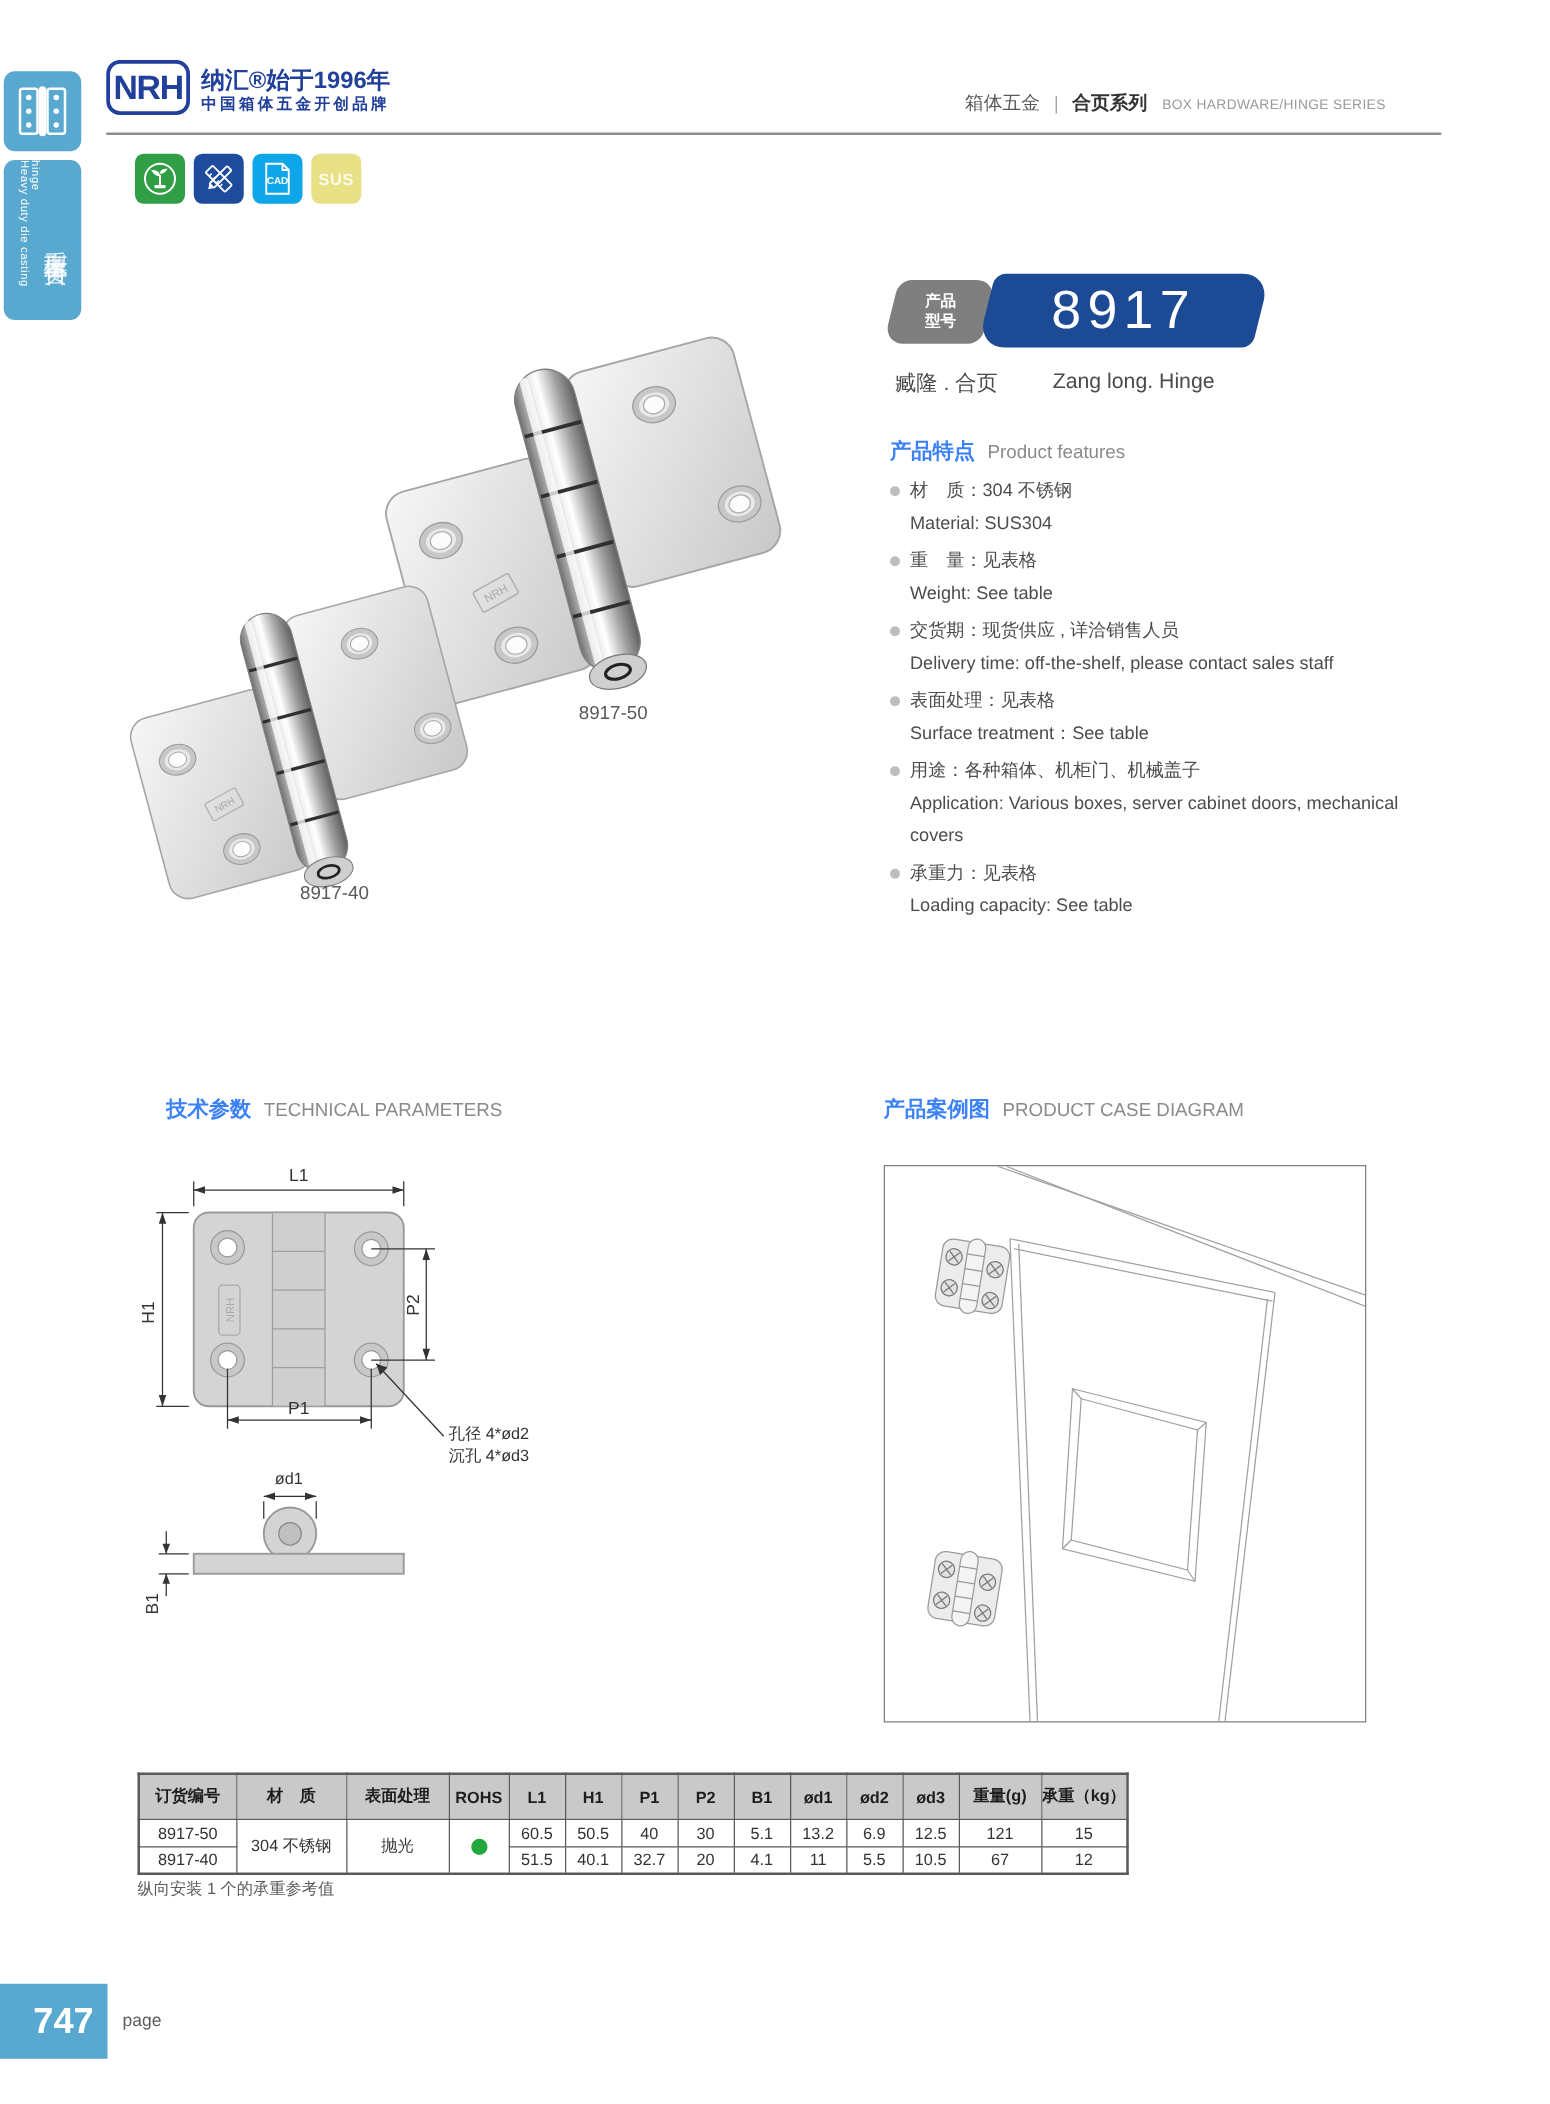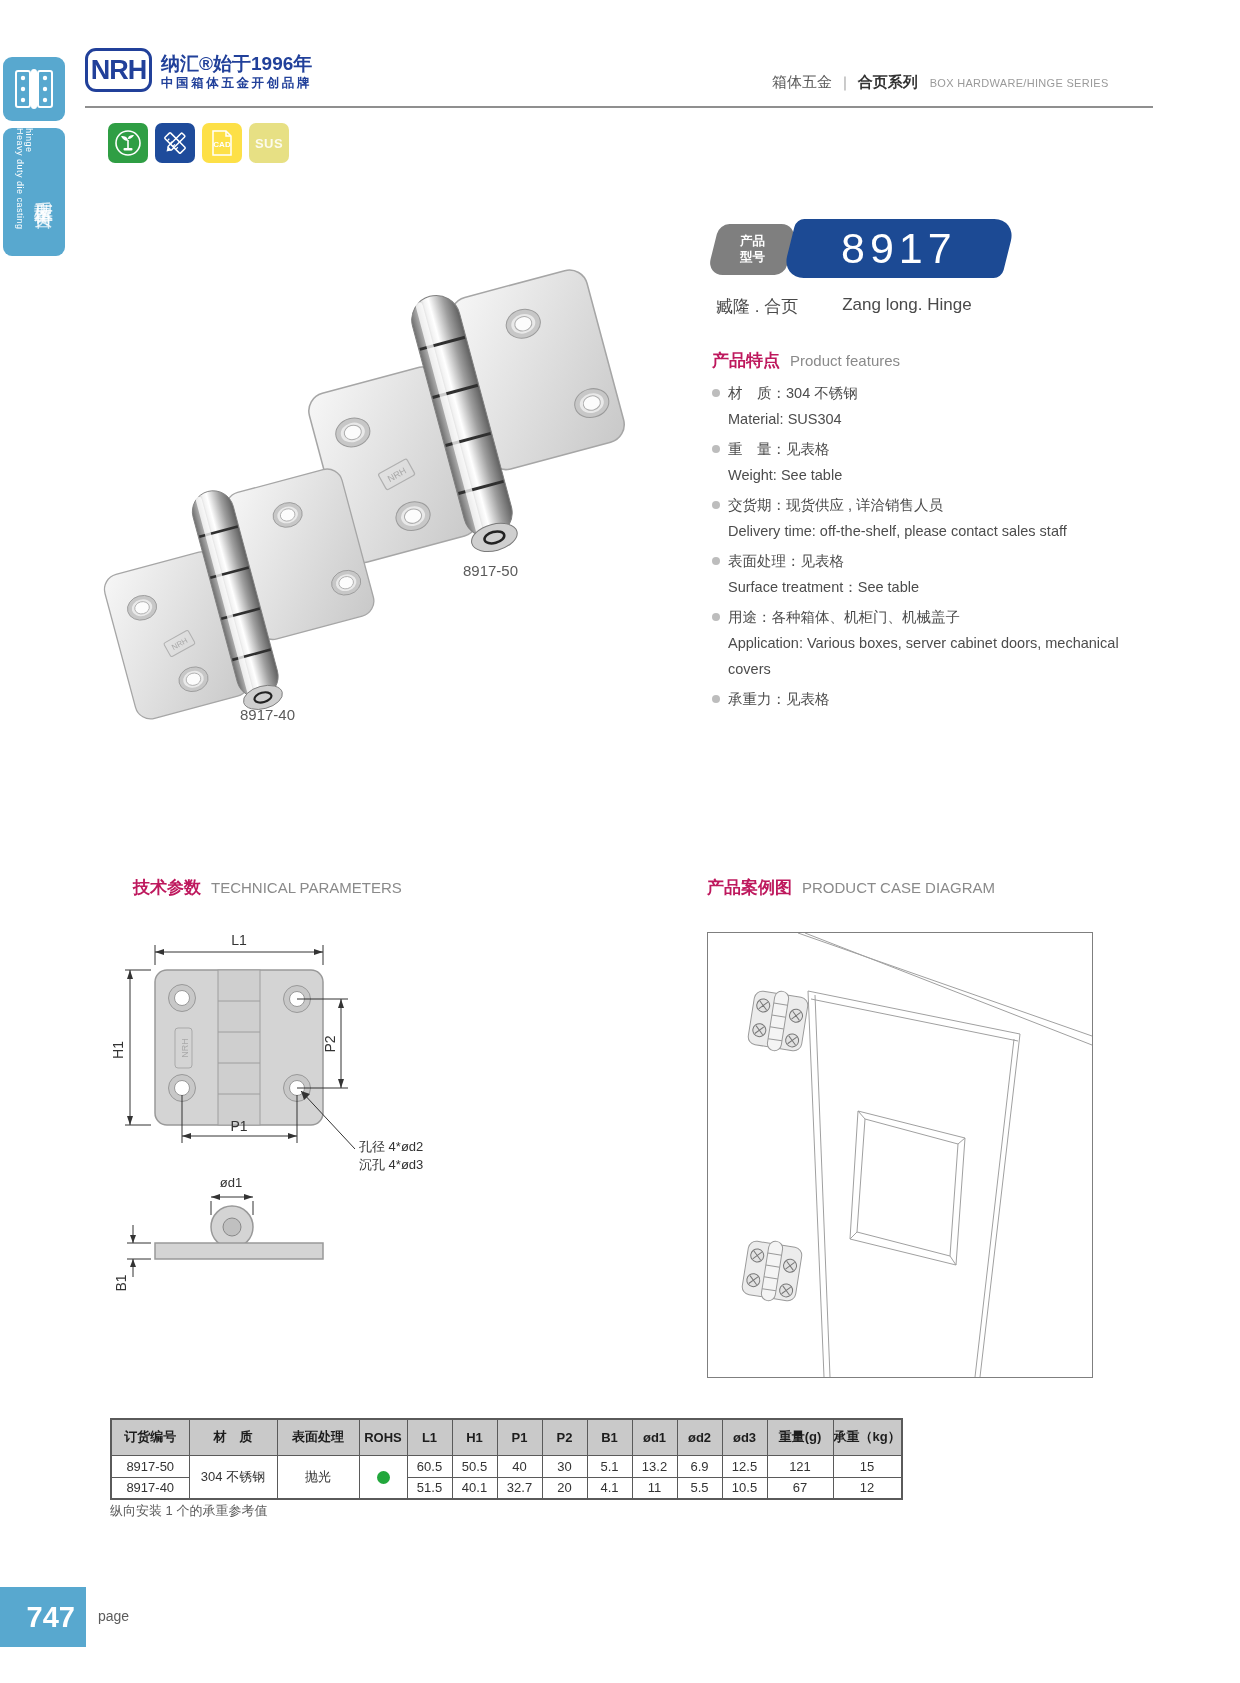--- a/index.html
+++ b/index.html
@@ -25,35 +25,35 @@
   .series .bar { font-size:14px; color:#8a8a8a; margin:0 6px; }
   .series .zh2 { font-size:15px; font-weight:bold; color:#333; }
   .series .en { font-size:11px; color:#9a9a9a; margin-left:12px; letter-spacing:0.3px; }
   .hdr-rule { left:85px; top:106px; width:1068px; height:2px; background:#8f8f8f; }
 
   
   .badge-row { left:108px; top:123px; display:flex; gap:7px; }
   .cert { width:40px; height:40px; border-radius:7px; display:flex; align-items:center; justify-content:center; }
   .cert.green { background:#2f9e44; }
   .cert.blue { background:#1e4b9b; }
-  .cert.red { background:#fde047; }
+  .cert.red { background:#0ea5e9; }
   .cert.yellow { background:#e7e084; }
   .sus-txt { font-size:13px; font-weight:bold; color:rgba(255,255,255,0.85); letter-spacing:0.5px; }
 
   
   .badge-gray { left:713px; top:224px; width:78px; height:51px; background:#7f7f7f; border-radius:10px 16px 10px 16px; transform:skewX(-14deg); display:flex; align-items:center; justify-content:center; }
   .badge-gray .t { transform:skewX(14deg); color:#fff; font-size:12.5px; font-weight:bold; text-align:center; line-height:1.25; }
   .badge-blue { left:789px; top:219px; width:220px; height:59px; background:#1c4a94; border-radius:8px 22px 8px 22px; transform:skewX(-14deg); display:flex; align-items:center; justify-content:center; }
   .badge-blue .t { transform:skewX(14deg); color:#fff; font-size:43px; letter-spacing:5px; }
 
   .prod-name { left:716px; top:295px; font-size:17px; color:#4a4a4a; display:flex; gap:44px; }
 
   
   .sec-head { display:flex; align-items:baseline; gap:10px; }
-  .sec-head .zh { font-size:17px; font-weight:bold; color:#be185d; }
+  .sec-head .zh { font-size:17px; font-weight:bold; color:#3b82f6; }
   .sec-head .en { font-size:15px; color:#8a8a8a; }
   .features { left:712px; top:380px; width:470px; }
   .feat { display:flex; margin-bottom:4px; }
   .feat .dot { flex:0 0 8px; width:8px; height:8px; border-radius:50%; background:#bdbdbd; margin:9px 8px 0 0; }
   .feat .ft { width:424px; font-size:14.5px; line-height:26px; color:#4c4c4c; }
 
   
   .photo-label { font-size:15px; color:#5a5a5a; }
 
   
@@ -252,20 +252,21 @@
       <span class="dot"></span>
       <div class="ft">
           <div>用途：各种箱体、机柜门、机械盖子</div>
           <div>Application: Various boxes, server cabinet doors, mechanical covers</div>
         </div>
     </div>
     <div class="feat">
       <span class="dot"></span>
       <div class="ft">
           <div>承重力：见表格</div>
+          <div>Loading capacity: See table</div>
         </div>
     </div>
   </div>
 
   <div class="abs sec-head" style="left:133px; top:876px;">
     <span class="zh">技术参数</span>
     <span class="en">TECHNICAL PARAMETERS</span>
   </div>
 
   <svg class="abs" style="left:105px; top:925px;" width="330" height="395" viewBox="0 0 330 395">

